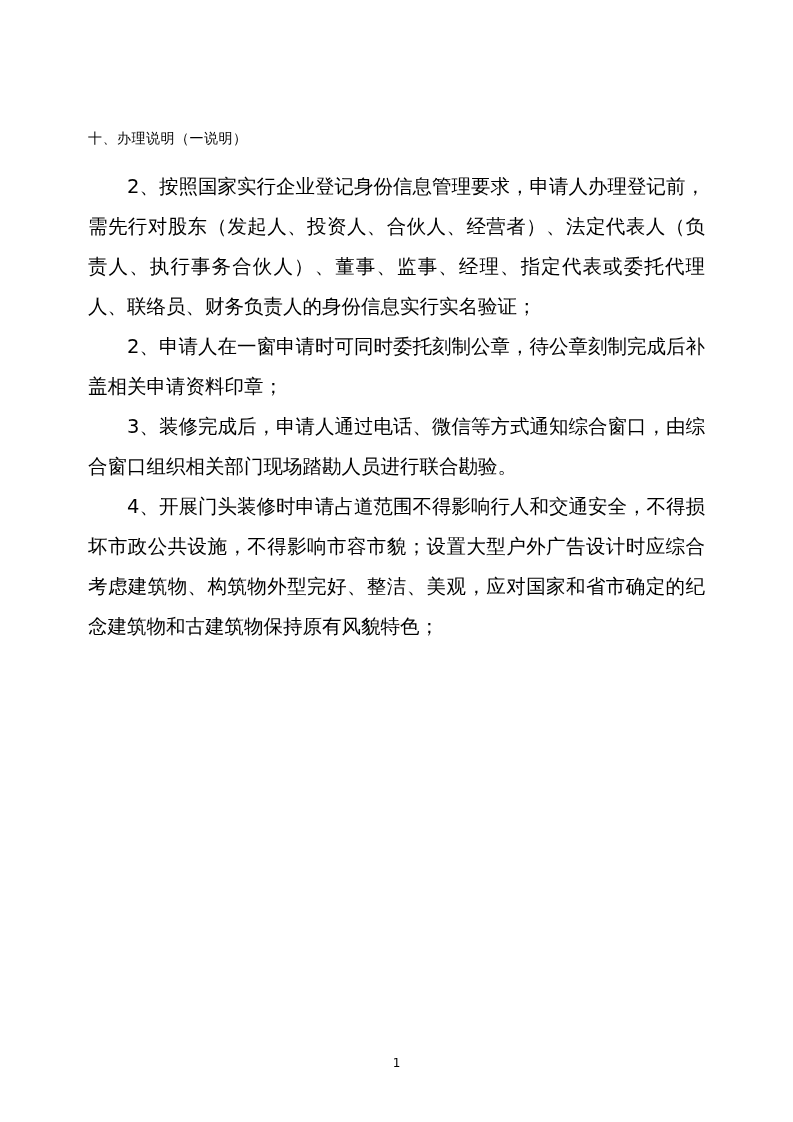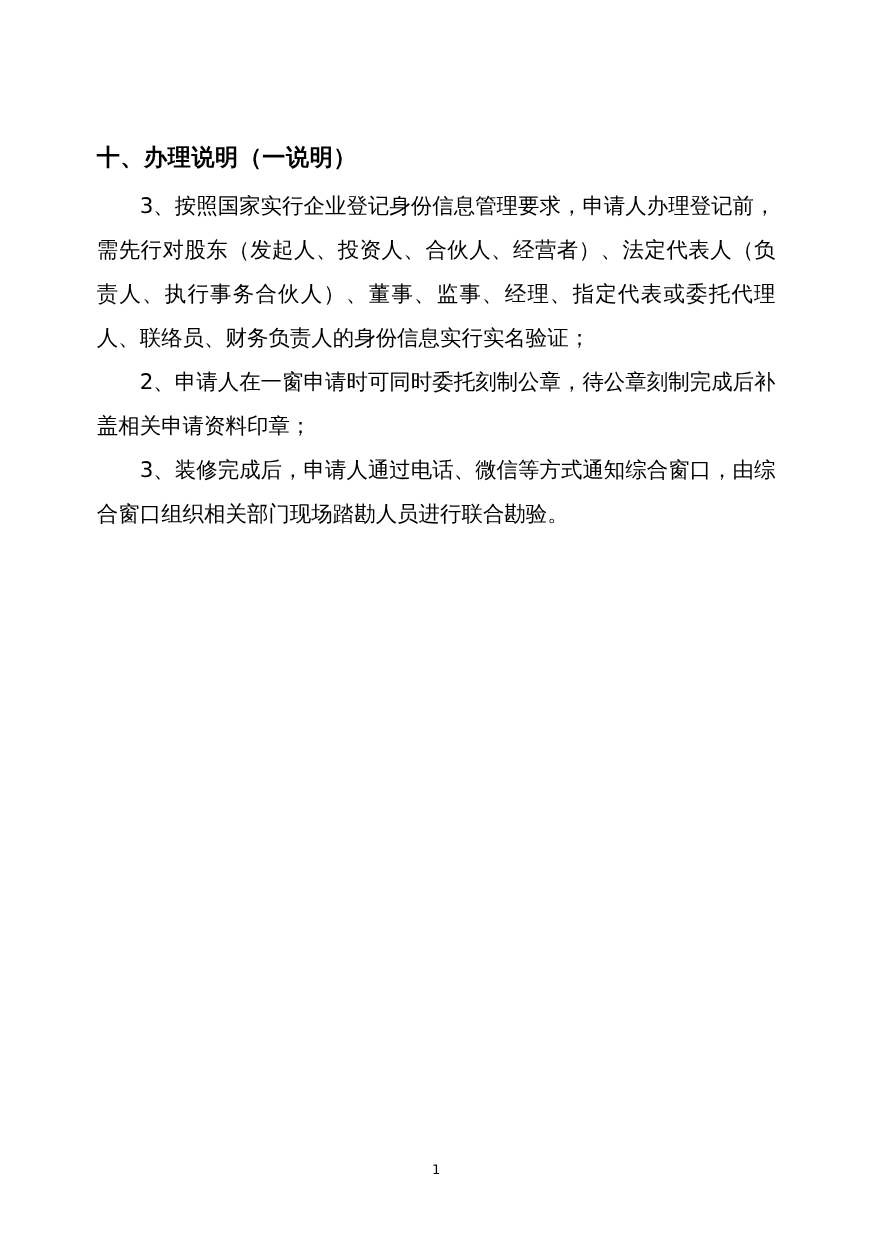--- a/index.html
+++ b/index.html
@@ -19,25 +19,25 @@
     position: absolute;
     top: 0;
     left: 0;
     width: 793px;
     height: 1122px;
     box-sizing: border-box;
     padding: 128px 88px 40px 88px;
   }
   .doc-title {
     font-family: "DejaVu Sans", "Liberation Sans", sans-serif;
-    font-weight: bold;
-    font-size: 21px;
+    font-weight: normal;
+    font-size: 14px;
     line-height: 1.5;
     letter-spacing: 0.5px;
-    margin: 0 0 8px 0;
+    margin: 0 0 18px 0;
   }
   .para {
     font-family: "DejaVu Sans", "Liberation Sans", sans-serif;
     font-size: 19.5px;
     line-height: 40px;
     text-align: justify;
     text-justify: inter-character;
     margin: 0;
     text-indent: 2em;
     word-break: break-all;
@@ -56,24 +56,25 @@
     color: #000000;
   }
 </style>
 </head>
 <body>
 
 <div class="page">
 
   <h1 class="doc-title">十、办理说明（一说明）</h1>
 
-  <p class="para">3、按照国家实行企业登记身份信息管理要求，申请人办理登记前，需先行对股东（发起人、投资人、合伙人、经营者）、法定代表人（负责人、执行事务合伙人）、董事、监事、经理、指定代表或委托代理人、联络员、财务负责人的身份信息实行实名验证；</p>
+  <p class="para">2、按照国家实行企业登记身份信息管理要求，申请人办理登记前，需先行对股东（发起人、投资人、合伙人、经营者）、法定代表人（负责人、执行事务合伙人）、董事、监事、经理、指定代表或委托代理人、联络员、财务负责人的身份信息实行实名验证；</p>
 
   <p class="para">2、申请人在一窗申请时可同时委托刻制公章，待公章刻制完成后补盖相关申请资料印章；</p>
 
   <p class="para">3、装修完成后，申请人通过电话、微信等方式通知综合窗口，由综合窗口组织相关部门现场踏勘人员进行联合勘验。</p>
 
+  <p class="para">4、开展门头装修时申请占道范围不得影响行人和交通安全，不得损坏市政公共设施，不得影响市容市貌；设置大型户外广告设计时应综合考虑建筑物、构筑物外型完好、整洁、美观，应对国家和省市确定的纪念建筑物和古建筑物保持原有风貌特色；</p>
 
 
 
 
   <div class="page-number">1</div>
 </div>
 
 </body></html>

